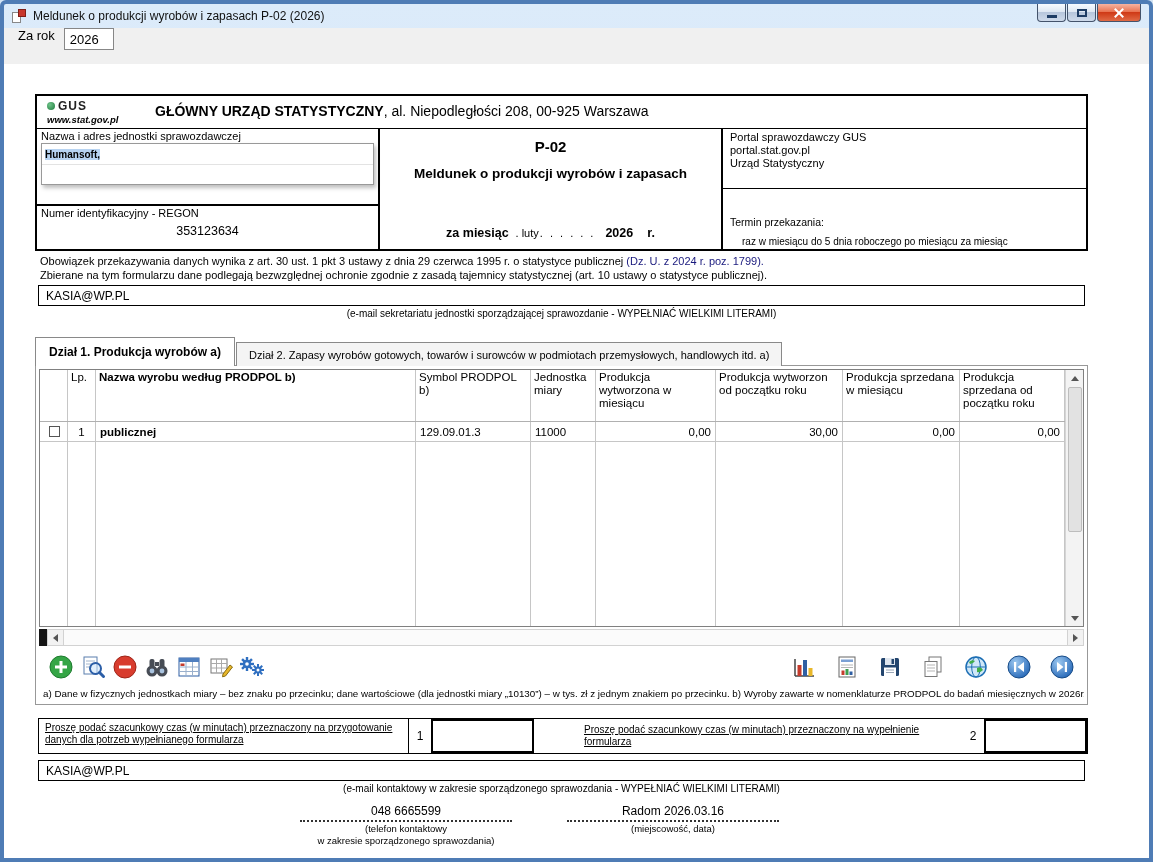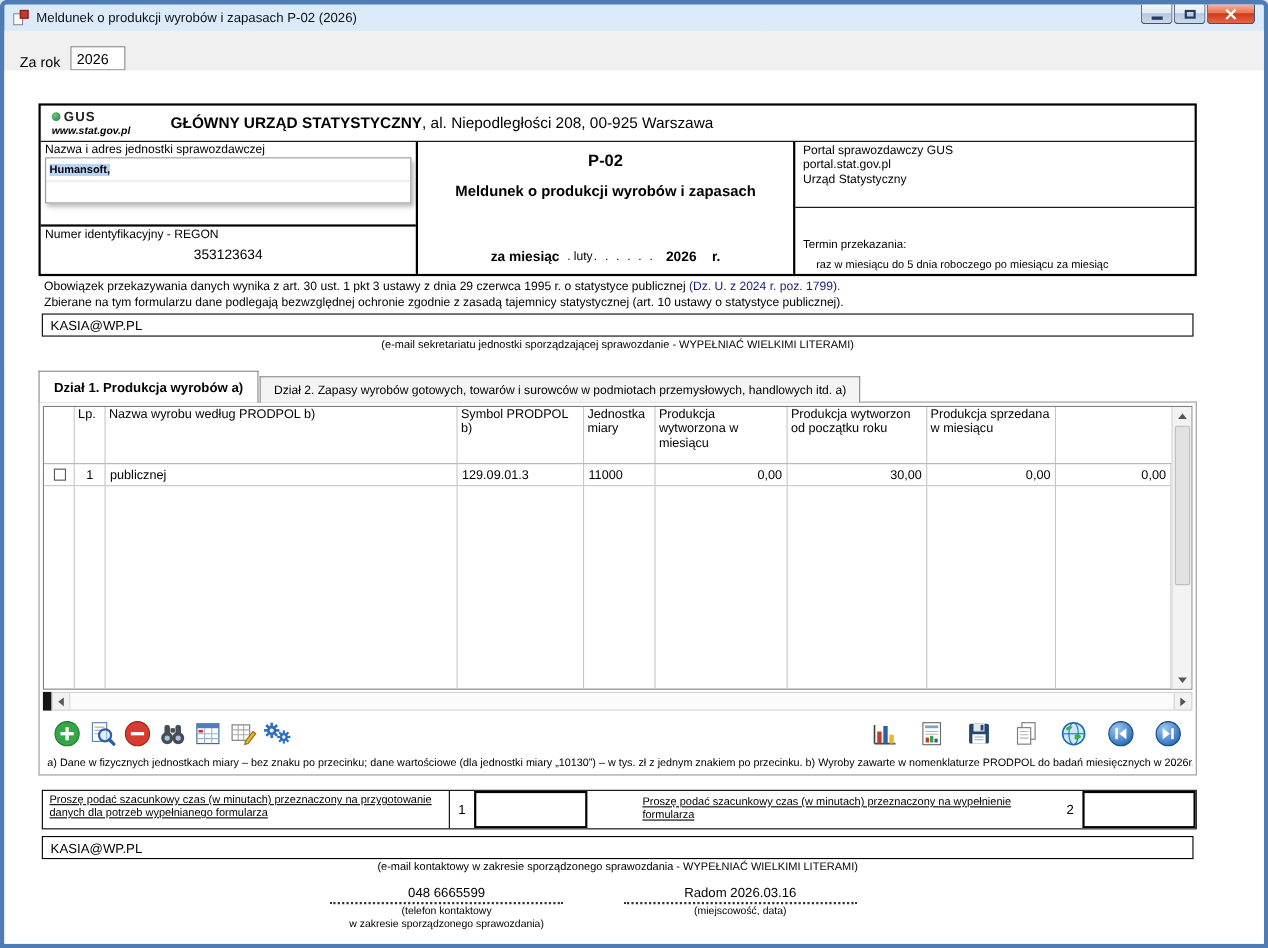--- a/index.html
+++ b/index.html
@@ -19,21 +19,21 @@
              border-radius:0 0 4px 4px; display:flex; align-items:center; justify-content:center;
              margin-left:1px; position:relative; cursor:default; }
   .win-btn.close { width:44px; background:linear-gradient(#f7b3a0,#e97452 45%,#cf3a17 50%,#e06a45); }
   .glyph-min { width:10px; height:3px; background:#1e3c64; margin-top:7px; }
   .glyph-max { width:10px; height:8px; border:2px solid #1e3c64; }
   .xbar { position:absolute; width:12px; height:2px; background:#fff; left:50%; top:50%; }
   .x1 { transform:translate(-50%,-50%) rotate(45deg); }
   .x2 { transform:translate(-50%,-50%) rotate(-45deg); }
 
   .client { flex:1; background:#f0f0f0; display:flex; flex-direction:column; overflow:hidden; }
-  .topstrip { flex:0 0 36px; display:flex; align-items:flex-end; padding-left:14px; }
+  .topstrip { flex:0 0 36px; display:flex; align-items:flex-start; padding-left:14px; }
   .year-label { font-size:13px; margin-right:9px; }
   .year-input { width:50px; height:22px; background:#fff; border:1px solid #878787; font-size:13px;
                 display:flex; align-items:center; padding-left:5px; }
   .white-panel { flex:1; background:#fff; overflow:hidden; }
 
   .form { width:1053px; margin:30px 0 0 31px; }
 
   .hdr { border:2px solid #000; }
   .hdr-top { height:33px; border-bottom:1px solid #000; display:flex; }
   .logo-col { width:118px; padding:3px 0 0 10px; }
@@ -87,21 +87,21 @@
   .tabpanel { border:1px solid #989898; background:#fff; padding:3px; height:340px; margin-top:-1px; }
 
   .gridwrap { display:flex; border:1px solid #808080; height:258px; }
   .grid-main { flex:1; overflow:hidden; display:flex; flex-direction:column; }
   .grid-header { display:flex; border-bottom:1px solid #b0b0b0; height:52px; }
   .gh { font-size:11.5px; line-height:13px; padding:1px 3px; border-right:1px solid #c6c6c6; overflow:hidden; }
   .grid-row { display:flex; height:20px; border-bottom:1px solid #c6c6c6; }
   .gd { font-size:11.5px; display:flex; align-items:center; padding:0 4px; border-right:1px solid #c6c6c6; overflow:hidden; }
   .grid-filler { display:flex; flex:1; }
   .gf { border-right:1px solid #c6c6c6; }
-  .w0 { width:28px; } .w1 { width:28px; } .w2 { width:320px; } .w3 { width:115px; } .w4 { width:65px; }
+  .w0 { width:28px; } .w1 { width:28px; } .w2 { width:320px;font-weight:bold; } .w3 { width:115px; } .w4 { width:65px; }
   .w5 { width:120px; } .w6 { width:127px; } .w7 { width:117px; } .w8 { flex:1; }
   .num { justify-content:flex-end; }
   .cen { justify-content:center; }
   .checkbox { width:11px; height:11px; border:1px solid #555; background:#fff; margin-left:5px; }
 
   .vscroll { width:18px; background:#f3f3f3; border-left:1px solid #d5d5d5; display:flex; flex-direction:column; align-items:center; }
   .sbtn { width:18px; height:16px; display:flex; align-items:center; justify-content:center; }
   .vthumb { width:14px; height:145px; background:#e2e2e2; border:1px solid #bdbdbd; border-radius:2px; margin-top:1px; }
   .vspacer { flex:1; }
   .tri-up { width:0; height:0; border-left:4px solid transparent; border-right:4px solid transparent; border-bottom:5px solid #555; }
@@ -242,20 +242,21 @@
             <div class="grid-main">
               <div class="grid-header">
                 <div class="gh w0"></div>
                 <div class="gh w1">Lp.</div>
                 <div class="gh w2">Nazwa wyrobu według PRODPOL  b)</div>
                 <div class="gh w3">Symbol PRODPOL b)</div>
                 <div class="gh w4">Jednostka miary</div>
                 <div class="gh w5">Produkcja wytworzona w miesiącu</div>
                 <div class="gh w6">Produkcja wytworzon od początku roku</div>
                 <div class="gh w7">Produkcja sprzedana w miesiącu</div>
+                <div class="gh w8">Produkcja sprzedana od początku roku</div>
               </div>
               <div class="grid-row">
                 <div class="gd w0">
                     <span class="checkbox"></span>
                   </div>
                 <div class="gd w1 cen">1</div>
                 <div class="gd w2">publicznej</div>
                 <div class="gd w3">129.09.01.3</div>
                 <div class="gd w4">11000</div>
                 <div class="gd w5 num">0,00</div>

